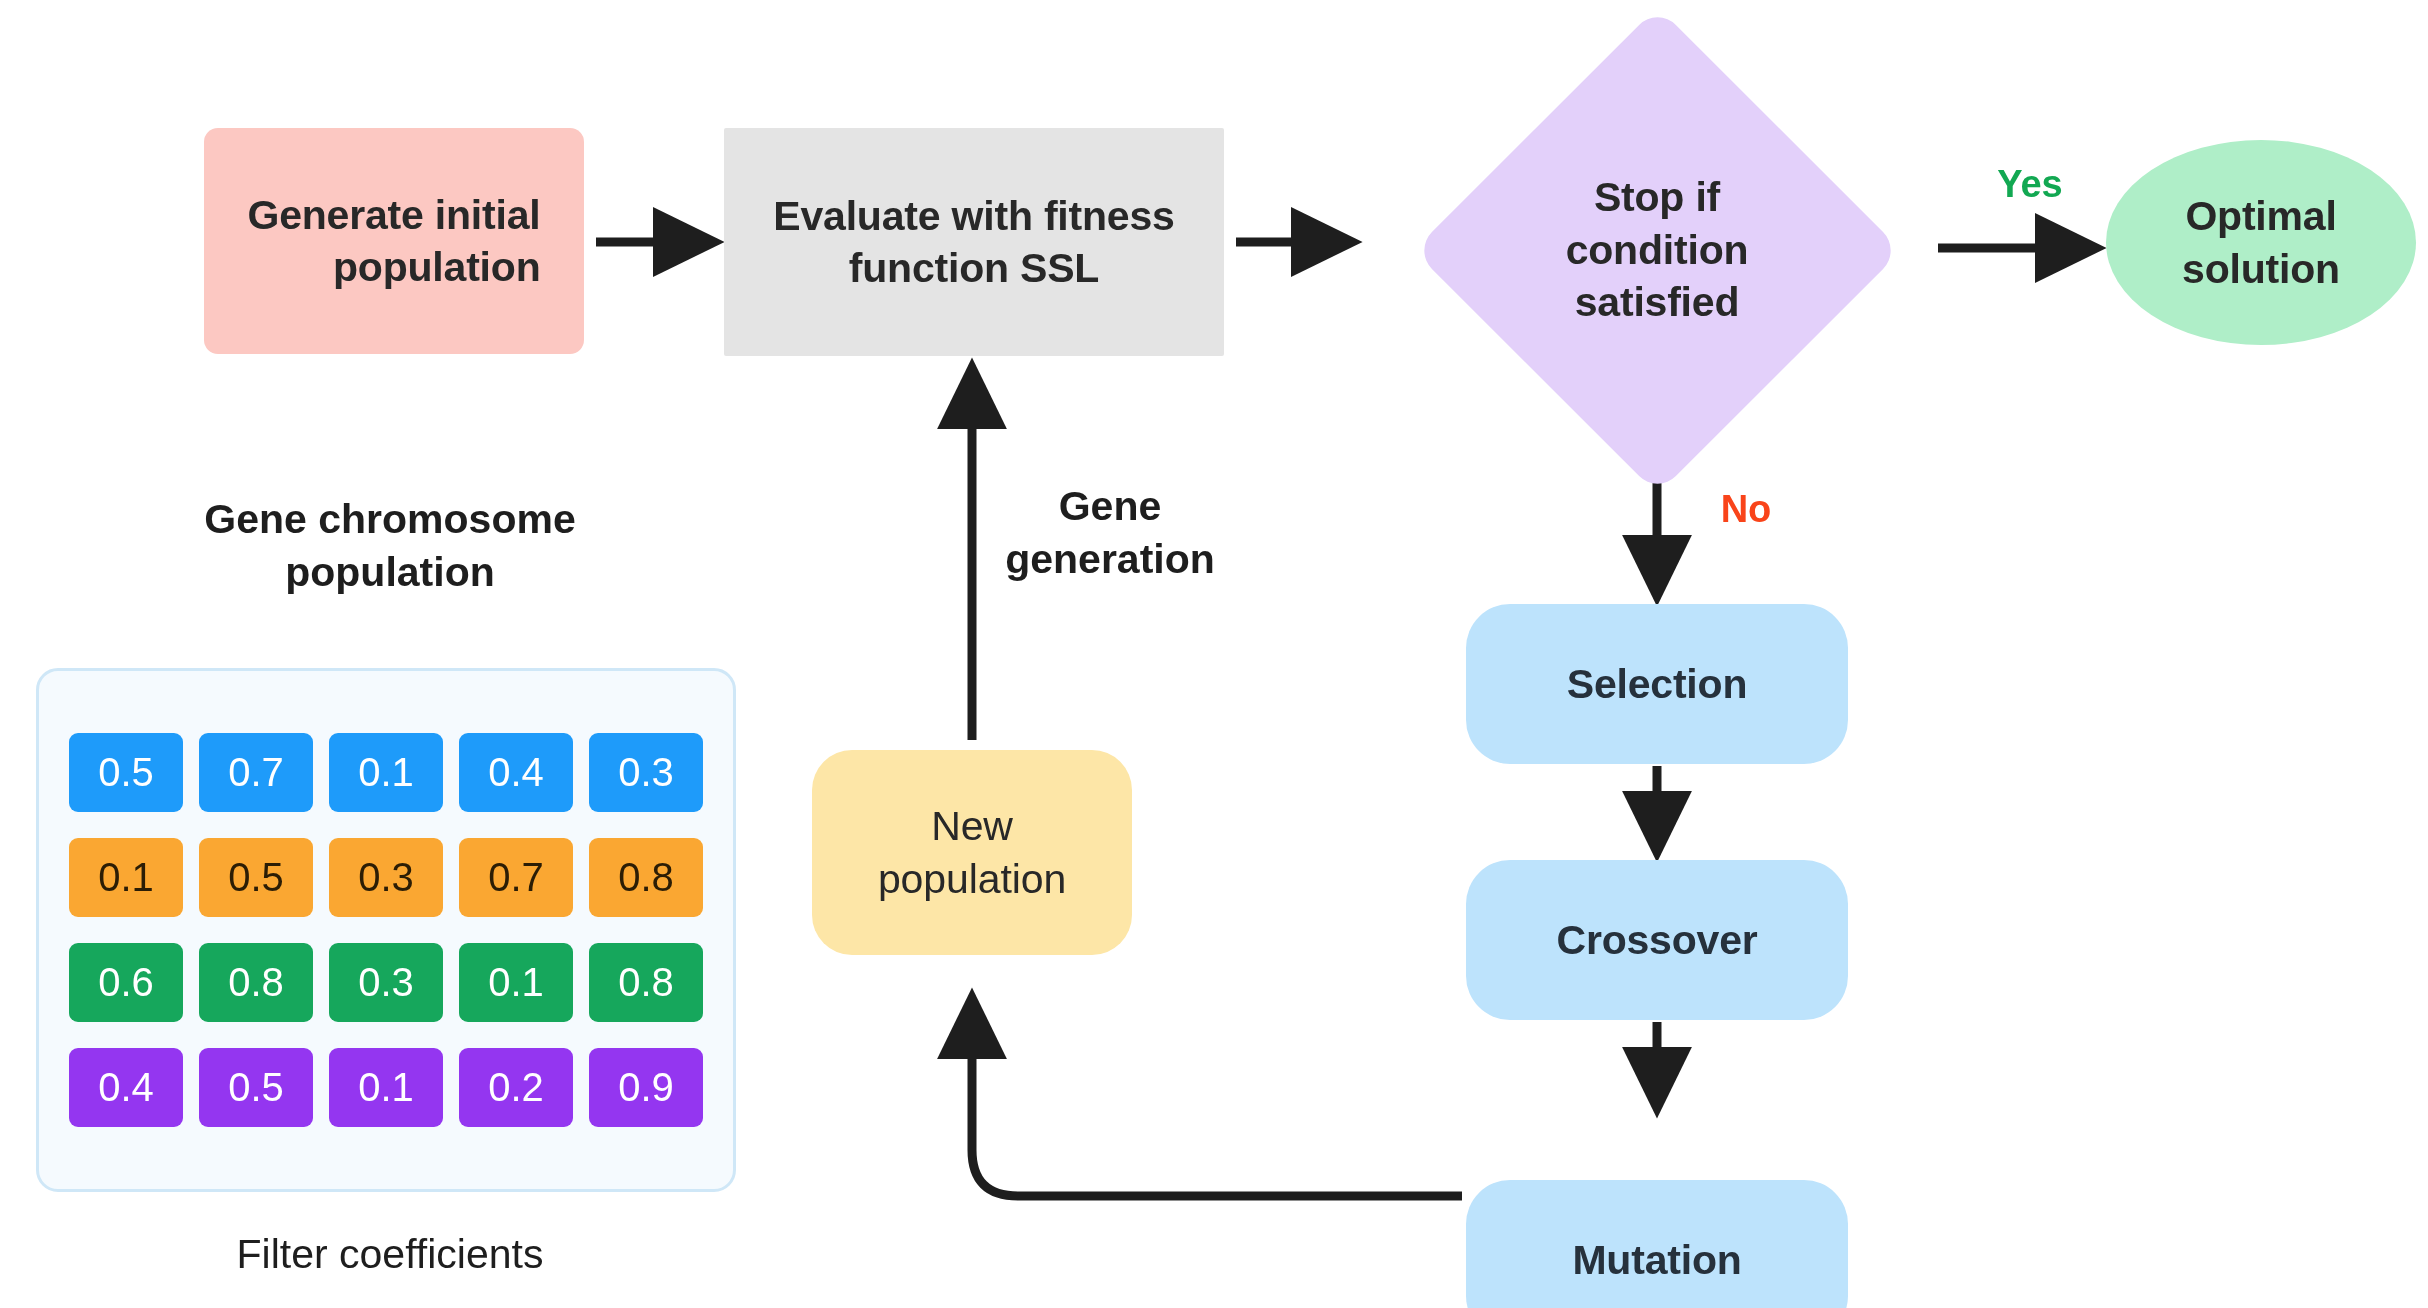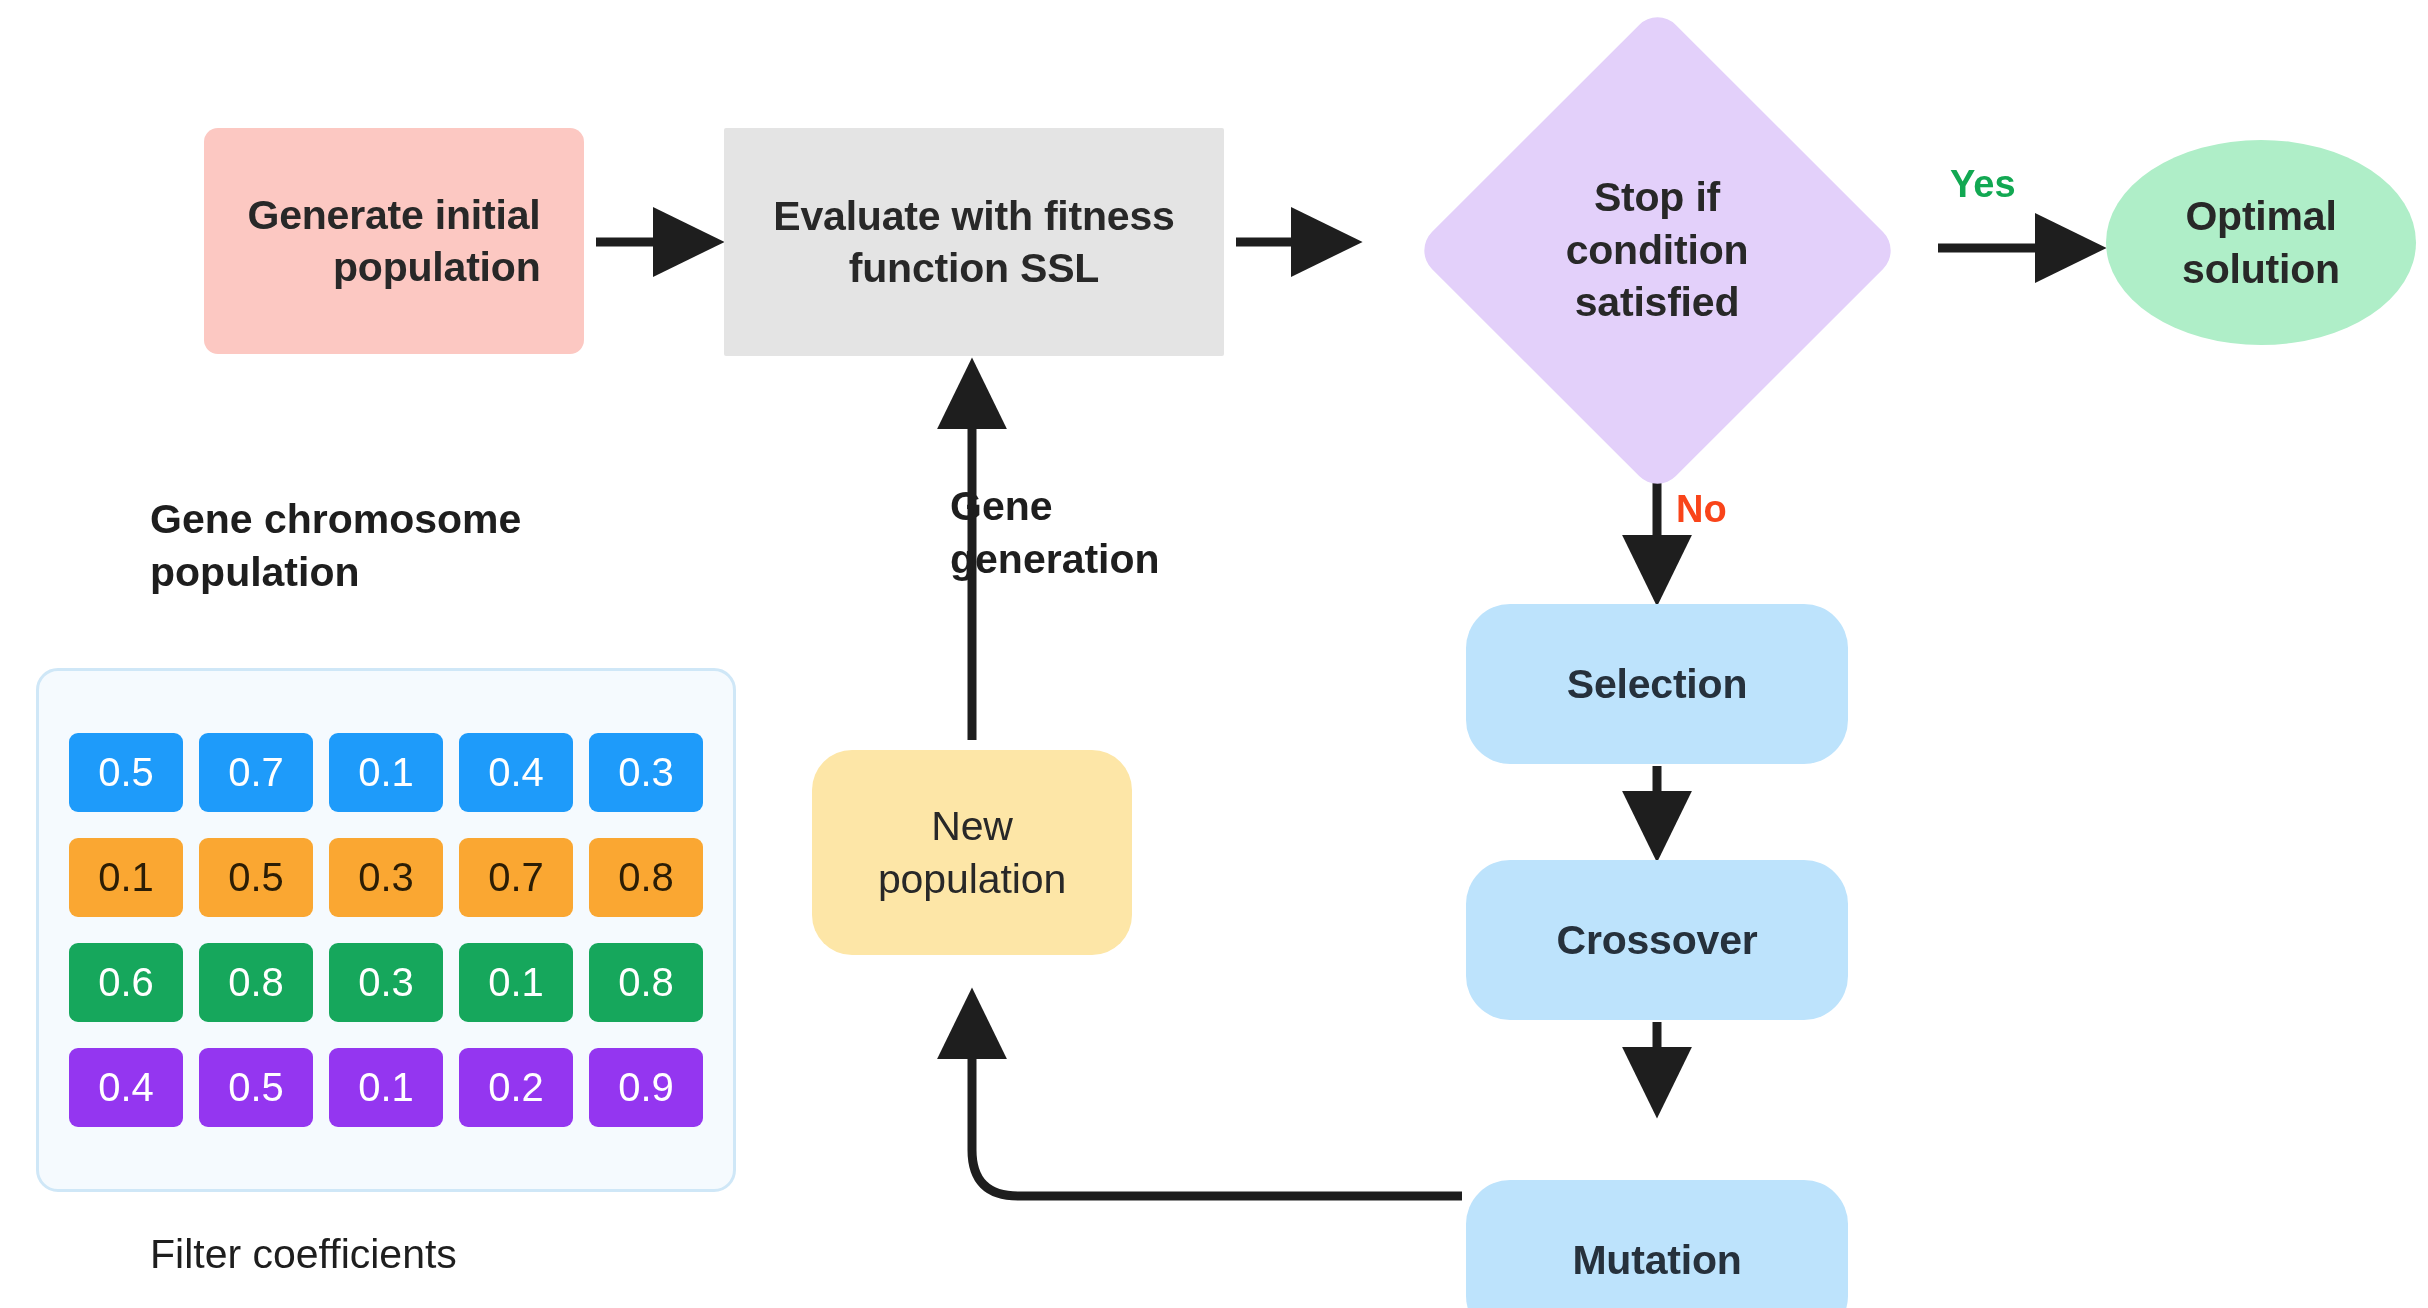--- a/index.html
+++ b/index.html
@@ -94,20 +94,21 @@
     left: 812px; top: 750px; width: 320px; height: 205px;
     background: #FDE6A7;
     border-radius: 40px;
     font-size: 41px; font-weight: normal;
     letter-spacing: -0.1px;
   }
 
   
   .text-label {
     position: absolute;
+    text-align: center;
     color: #1e1e1e;
     white-space: pre-line;
     line-height: 1.3;
   }
   .label-nextgen {
     left: 950px; top: 480px; width: 320px;
     font-size: 41px; font-weight: bold;
   }
   .label-yes {
     left: 1950px; top: 160px; width: 160px;

